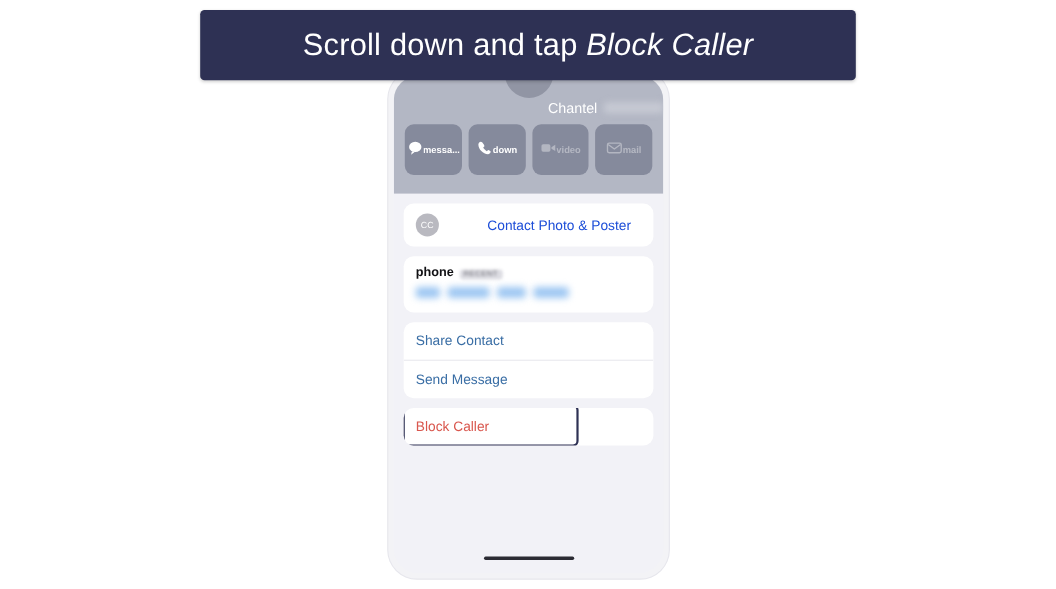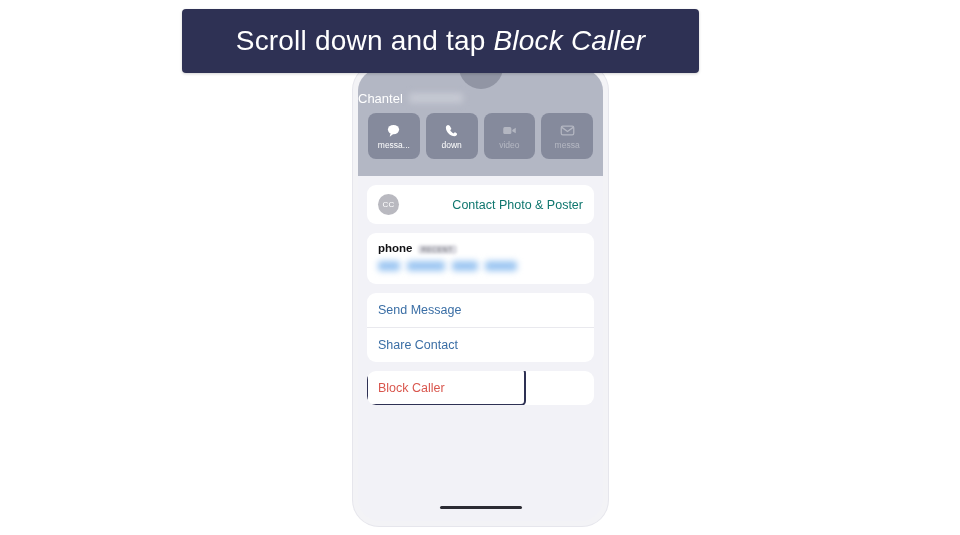--- a/index.html
+++ b/index.html
@@ -13,21 +13,21 @@
     font-family: "Liberation Sans", sans-serif;
     overflow: hidden;
     position: relative;
   }
 
   
   .banner {
     position: absolute;
     left: 182px;
     top: 9px;
-    width: 517px;
+    width: 596px;
     height: 64px;
     background: #2e3154;
     border-radius: 4px;
     display: flex;
     align-items: center;
     justify-content: center;
     z-index: 50;
     box-shadow: 0 1px 3px rgba(0,0,0,0.18);
     text-align: center;
   }
@@ -80,21 +80,21 @@
     height: 44px;
     border-radius: 50%;
     background: #9195a4;
   }
   .contact-name-row {
     position: absolute;
     top: 22px;
     left: 0;
     right: 0;
     display: flex;
-    justify-content: flex-start;
+    justify-content: flex-end;
     align-items: baseline;
     gap: 6px;
   }
   .contact-first {
     color: #ffffff;
     font-size: 13px;
   }
   .contact-last-blur {
     display: inline-block;
     width: 54px;
@@ -111,23 +111,24 @@
     display: flex;
     gap: 6px;
   }
   .action-btn {
     flex: 1;
     height: 46px;
     background: #858a9c;
     border-radius: 8px;
     position: relative;
     display: flex;
-    flex-direction: column;
+    flex-direction: row;
     align-items: center;
     justify-content: center;
+    font-weight: bold;
   }
   .action-btn.dim .act-icon,
   .action-btn.dim .act-label {
     opacity: 0.38;
   }
   .act-icon {
     color: #ffffff;
     line-height: 0;
     margin-bottom: 3px;
   }
@@ -150,38 +151,38 @@
     border-radius: 9px;
     margin-bottom: 9px;
     overflow: hidden;
   }
 
   .row-photo {
     display: flex;
     align-items: center;
     gap: 9px;
     padding: 9px 11px;
-    justify-content: space-between;
   }
   .cc-badge {
     width: 21px;
     height: 21px;
     border-radius: 50%;
     background: #b9b9c0;
     color: #ffffff;
     font-size: 8px;
     display: flex;
     align-items: center;
     justify-content: center;
     letter-spacing: 0.3px;
     flex: none;
   }
   .row-photo-label {
     font-size: 12.5px;
-    color: #0f766e;
+    color: #1d4ed8;
+    margin-left: 35px;
   }
 
   .card-phone {
     padding: 9px 11px 13px 11px;
   }
   .phone-label-row {
     display: flex;
     align-items: flex-end;
     gap: 5px;
   }
@@ -319,21 +320,21 @@
           <span class="act-label">video</span>
         </div>
 
         <div class="action-btn dim">
           <span class="act-icon">
             <svg width="15" height="15" viewBox="0 0 24 24">
                 <rect x="2" y="5" width="20" height="14" rx="2.5" fill="none" stroke="#ffffff" stroke-width="2"></rect>
                 <path d="M3 7 L12 13.5 L21 7" fill="none" stroke="#ffffff" stroke-width="2"></path>
               </svg>
           </span>
-          <span class="act-label">messa</span>
+          <span class="act-label">mail</span>
         </div>
 
       </div>
     </div>
 
     <div class="content">
 
       <div class="card">
         <div class="row-photo">
           <span class="cc-badge">CC</span>
@@ -349,22 +350,22 @@
         <div class="phone-number-blur">
           <span class="pn1"></span>
           <span class="pn2"></span>
           <span class="pn3"></span>
           <span class="pn4"></span>
         </div>
       </div>
 
 
       <div class="card">
+        <div class="link-row">Share Contact</div>
         <div class="link-row">Send Message</div>
-        <div class="link-row">Share Contact</div>
       </div>
 
       <div class="card card-block">
         <div class="block-row">Block Caller</div>
         <div class="highlight-box"></div>
       </div>
 
     </div>
 
     <div class="home-indicator"></div>

